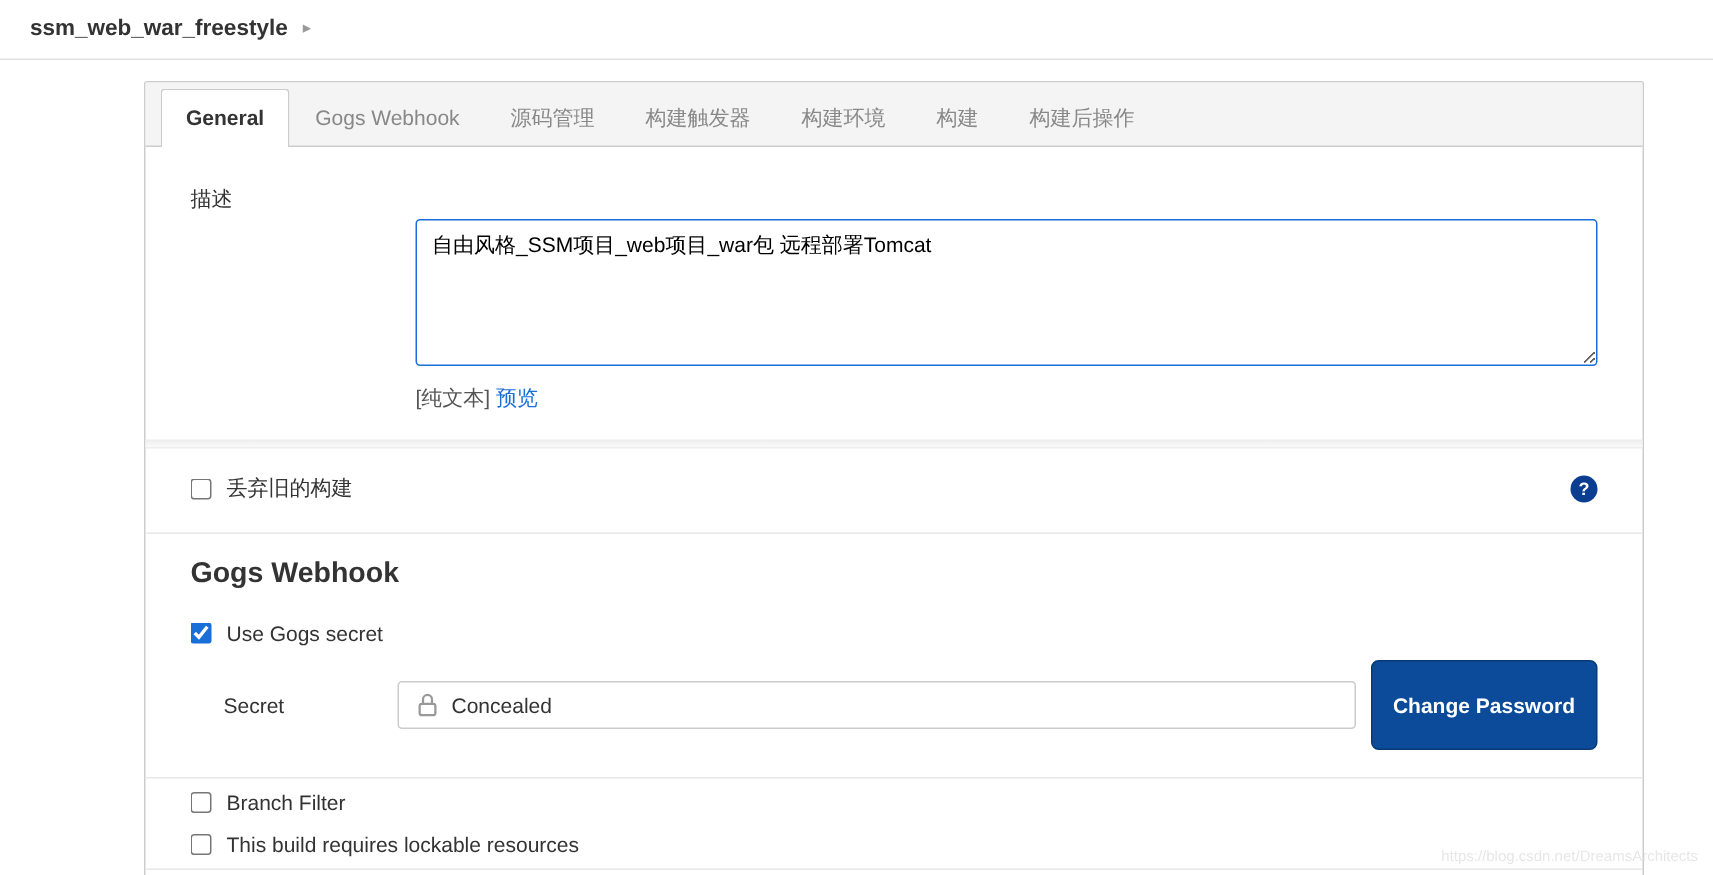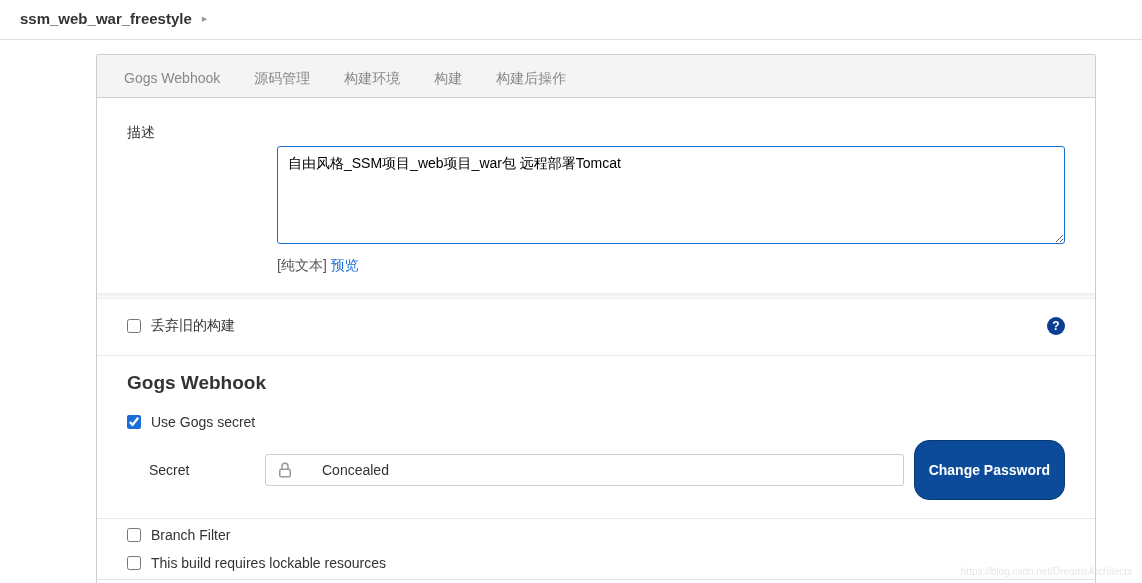--- a/index.html
+++ b/index.html
@@ -84,55 +84,57 @@
       justify-content: center;
       cursor: pointer;
     }
     .section-title { font-size: 19px; font-weight: 700; margin: 16px 0 14px 0; }
     .secret-row { display: flex; align-items: center; gap: 10px; margin: 4px 0 18px 0; }
     .secret-label { width: 128px; padding-left: 22px; font-size: 14px; color: #333; }
     .concealed-box {
       flex: 1;
       display: flex;
       align-items: center;
-      gap: 28px;
+      gap: 7px;
       border: 1px solid #ccc;
       border-radius: 3px;
       padding: 6px 10px;
       background: #fff;
     }
     .lock-icon { width: 18px; height: 18px; flex-shrink: 0; }
     .concealed-text { color: #333; font-size: 14px; }
     .change-pw-btn {
       background: #0b4b9a;
       color: #fff;
       border: 1px solid #083a75;
-      border-radius: 15px;
+      border-radius: 5px;
       padding: 21px 14px;
       font-size: 14px;
       font-weight: 600;
       cursor: pointer;
     }
     .mid-sep { border-top: 1px solid #e8e8e8; margin: 2px -30px; }
     .watermark { position: fixed; bottom: 6px; right: 10px; color: #d6d6d6; font-size: 10px; opacity: 0.6; pointer-events: none; }
   </style>
 </head>
 <body>
 
 <div class="breadcrumb-bar">
   <span class="breadcrumb-title">ssm_web_war_freestyle</span>
   <span class="breadcrumb-arrow">▸</span>
 </div>
 
 <div class="page-wrap">
   <div class="config-box">
 
     <div class="tabs">
+      <div class="tab active">General</div>
       <div class="tab">Gogs Webhook</div>
       <div class="tab">源码管理</div>
+      <div class="tab">构建触发器</div>
       <div class="tab">构建环境</div>
       <div class="tab">构建</div>
       <div class="tab">构建后操作</div>
     </div>
 
     <div class="content">
 
       <div class="form-row">
         <div class="form-label">描述</div>
         <div class="form-field">

